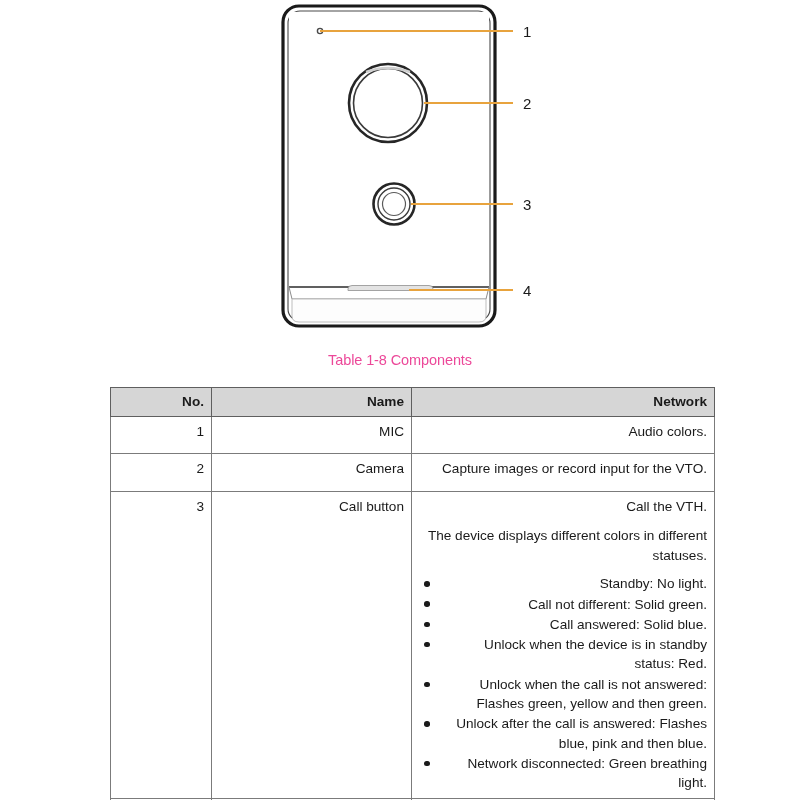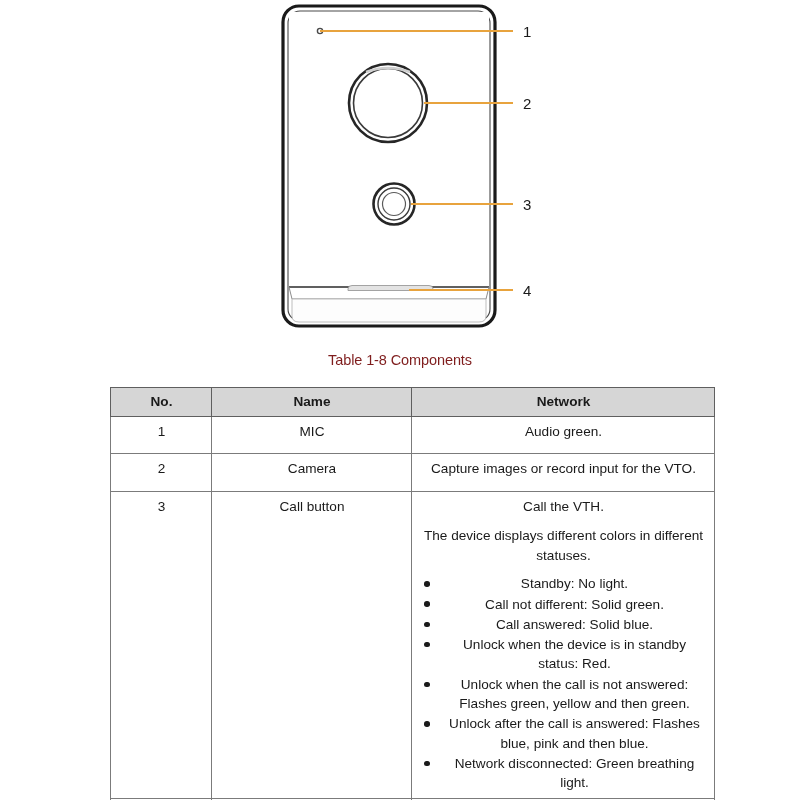--- a/index.html
+++ b/index.html
@@ -28,21 +28,21 @@
 
   
   #table-caption {
     position: absolute;
     left: 0;
     top: 352px;
     width: 800px;
     text-align: center;
     font-size: 14.5px;
     letter-spacing: -0.1px;
-    color: #7f1d1d;
+    color: #ec4899;
   }
 
   
   #components-table {
     position: absolute;
     left: 110px;
     top: 387px;
     width: 604px;
     border-collapse: collapse;
     table-layout: fixed;
@@ -53,21 +53,21 @@
   #components-table col.c-name { width: 200px; }
   #components-table col.c-fn   { width: 303px; }
 
   #components-table th,
   #components-table td {
     border: 1px solid #7b7b7b;
     vertical-align: top;
     padding: 5px 7px 5px 8px;
     line-height: 1.45;
     font-weight: normal;
-    text-align: center;
+    text-align: right;
   }
   #components-table thead th {
     background: #d6d6d6;
     font-weight: bold;
     padding-top: 4px;
     padding-bottom: 4px;
     border-color: #5f5f5f;
   }
   #components-table tbody td { background: #ffffff; }
 
@@ -171,21 +171,21 @@
       <th>No.</th>
       <th>Name</th>
       <th>Network</th>
     </tr>
   </thead>
   <tbody>
     <tr>
       <td class="cell-no">1</td>
       <td class="cell-name">MIC</td>
       <td class="cell-fn">
-        <p class="fn-para last">Audio green.</p>
+        <p class="fn-para last">Audio colors.</p>
       </td>
     </tr>
 
     <tr>
       <td class="cell-no">2</td>
       <td class="cell-name">Camera</td>
       <td class="cell-fn">
         <p class="fn-para last">Capture images or record input for the VTO.</p>
       </td>
     </tr>

